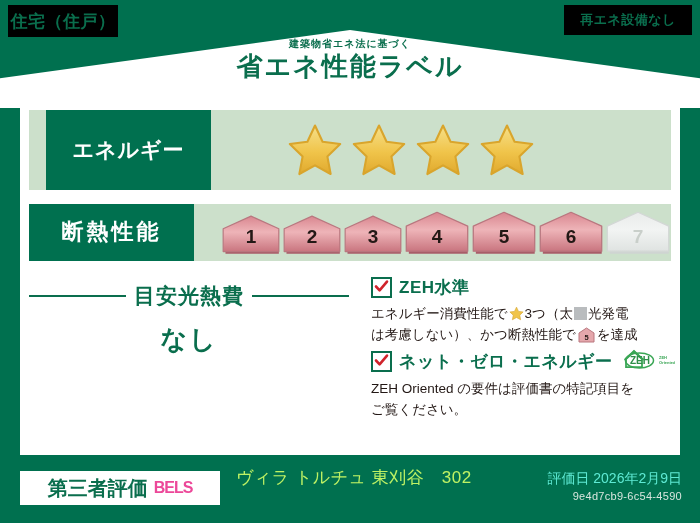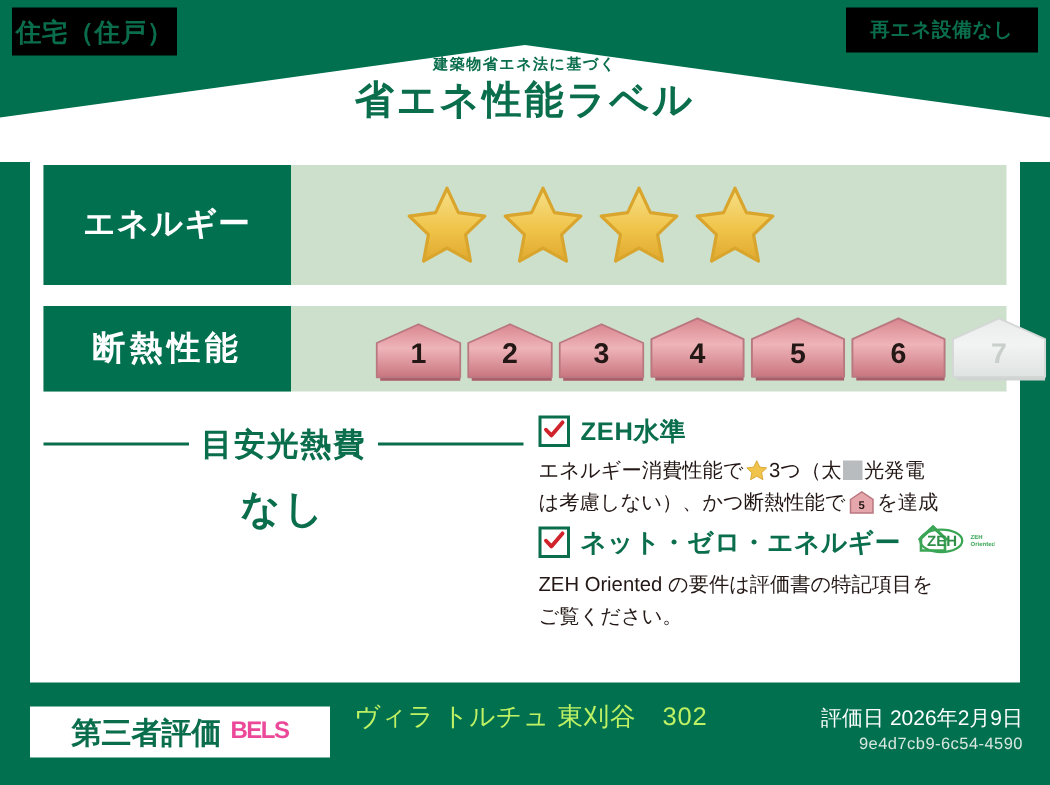--- a/index.html
+++ b/index.html
@@ -54,31 +54,31 @@
   }
 
   
   .perf-row{
     position:absolute;left:9px;
     width:642px;height:76px;
     background:#cce0cb;
     display:flex;align-items:center;
   }
   .perf-row.energy{top:10px;height:80px;}
-  .perf-row.insul{top:104px;height:57px;gap:28px;}
+  .perf-row.insul{top:104px;height:57px;}
 
   .perf-label{
     background:#00704f;color:#ffffff;
     font-weight:bold;
     display:flex;flex-direction:column;align-items:center;justify-content:center;
     height:100%;
     flex:0 0 auto;
     line-height:1.28;
   }
-  .perf-label.energy{width:165px;font-size:21px;letter-spacing:1px;}
+  .perf-label.energy{width:165px;font-size:21px;letter-spacing:1px;margin-left:17px;}
   .perf-label.insul{width:165px;font-size:22px;letter-spacing:3px;}
 
   .perf-value{flex:1 1 auto;display:flex;align-items:center;height:100%;}
 
   
   .stars{display:flex;align-items:center;gap:6px;padding-left:75px;}
   .star{width:58px;height:56px;display:block;}
 
   
   .houses{display:flex;align-items:flex-end;gap:3px;padding-left:28px;}
@@ -106,21 +106,21 @@
   .cost-head .ctext{
     color:#0a6e4d;font-size:21px;font-weight:bold;letter-spacing:1px;white-space:nowrap;
   }
   .cost-value{
     position:absolute;top:50px;left:0;width:320px;
     text-align:center;color:#0a6e4d;
     font-size:26px;font-weight:bold;letter-spacing:2px;
   }
 
   
-  .check-block{position:absolute;left:0;width:275px;}
+  .check-block{position:absolute;left:12px;width:275px;}
   .check-block.b1{top:4px;}
   .check-block.b2{top:76px;}
   .check-head{display:flex;align-items:center;gap:7px;}
   .cbox{
     width:17px;height:17px;flex:0 0 auto;
     border:2px solid #0a6e4d;background:#ffffff;
     position:relative;
   }
   .cbox svg{position:absolute;left:1px;top:0px;}
   .check-title{
@@ -150,21 +150,21 @@
     background:#ffffff;display:flex;align-items:center;justify-content:center;gap:6px;
   }
   .bels-jp{color:#0a6e4d;font-size:20px;font-weight:bold;letter-spacing:0px;}
   .bels-en{color:#ec4899;font-size:16px;font-weight:bold;letter-spacing:-1px;}
   .prop-name{
     position:absolute;left:236px;top:6px;
     color:#bef264;font-size:17px;letter-spacing:0.5px;
   }
   .eval-date{
     position:absolute;right:18px;top:10px;
-    color:#ffffff;font-size:14px;text-align:right;
+    color:#5eead4;font-size:14px;text-align:right;
   }
   .eval-id{
     position:absolute;right:18px;top:30px;
     color:#d7e6de;font-size:11px;text-align:center;letter-spacing:0.3px;
   }
 </style>
 </head>
 <body>
 
 <div id="label-root">

